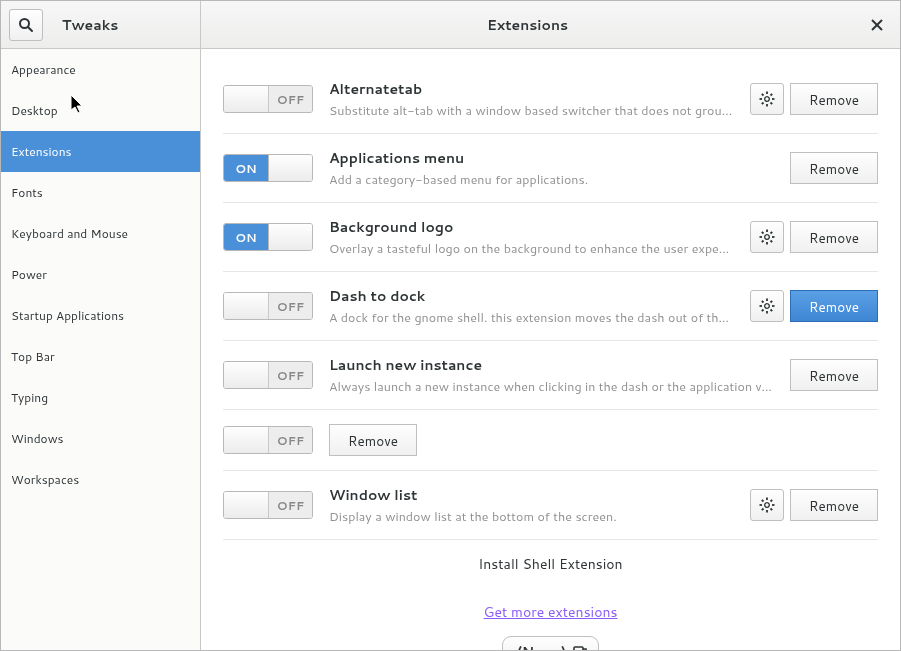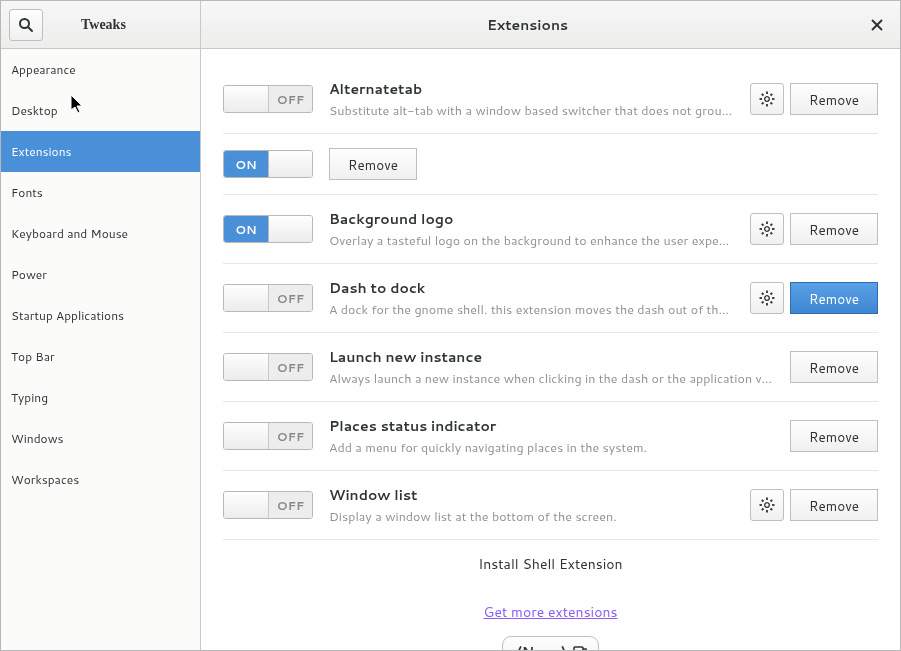--- a/index.html
+++ b/index.html
@@ -44,23 +44,22 @@
     border-radius: 3px;
     background: linear-gradient(#fefefe,#f0f0f0);
     display: flex;
     align-items: center;
     justify-content: center;
     cursor: pointer;
   }
   .hb-title-left {
     font-weight: bold;
     font-size: 14px;
-    margin-left: 38px;
-    color: #2e3436;
-    font-family: Liberation Serif, serif;
+    margin-left: 19px;
+    color: #2e3436;
   }
   .hb-center {
     flex: 1;
     display: flex;
     align-items: center;
     justify-content: center;
     font-weight: bold;
     font-size: 14px;
     color: #2e3436;
   }
@@ -319,20 +318,24 @@
                 </svg>
               </div>
               <div class="btn">Remove</div>
             </div>
           </div>
           <div class="ext-row">
             <div class="switch on">
               <div class="half lab">ON</div>
               <div class="half knob"></div>
             </div>
+            <div class="ext-text">
+              <div class="ext-title">Applications menu</div>
+              <div class="ext-desc">Add a category-based menu for applications.</div>
+            </div>
             <div class="ext-actions">
               <div class="btn">Remove</div>
             </div>
           </div>
           <div class="ext-row">
             <div class="switch on">
               <div class="half lab">ON</div>
               <div class="half knob"></div>
             </div>
             <div class="ext-text">
@@ -397,24 +400,20 @@
             </div>
             <div class="ext-actions">
               <div class="btn">Remove</div>
             </div>
           </div>
           <div class="ext-row">
             <div class="switch off">
               <div class="half knob"></div>
               <div class="half lab">OFF</div>
             </div>
-            <div class="ext-text">
-              <div class="ext-title">Places status indicator</div>
-              <div class="ext-desc">Add a menu for quickly navigating places in the system.</div>
-            </div>
             <div class="ext-actions">
               <div class="btn">Remove</div>
             </div>
           </div>
           <div class="ext-row">
             <div class="switch off">
               <div class="half knob"></div>
               <div class="half lab">OFF</div>
             </div>
             <div class="ext-text">

